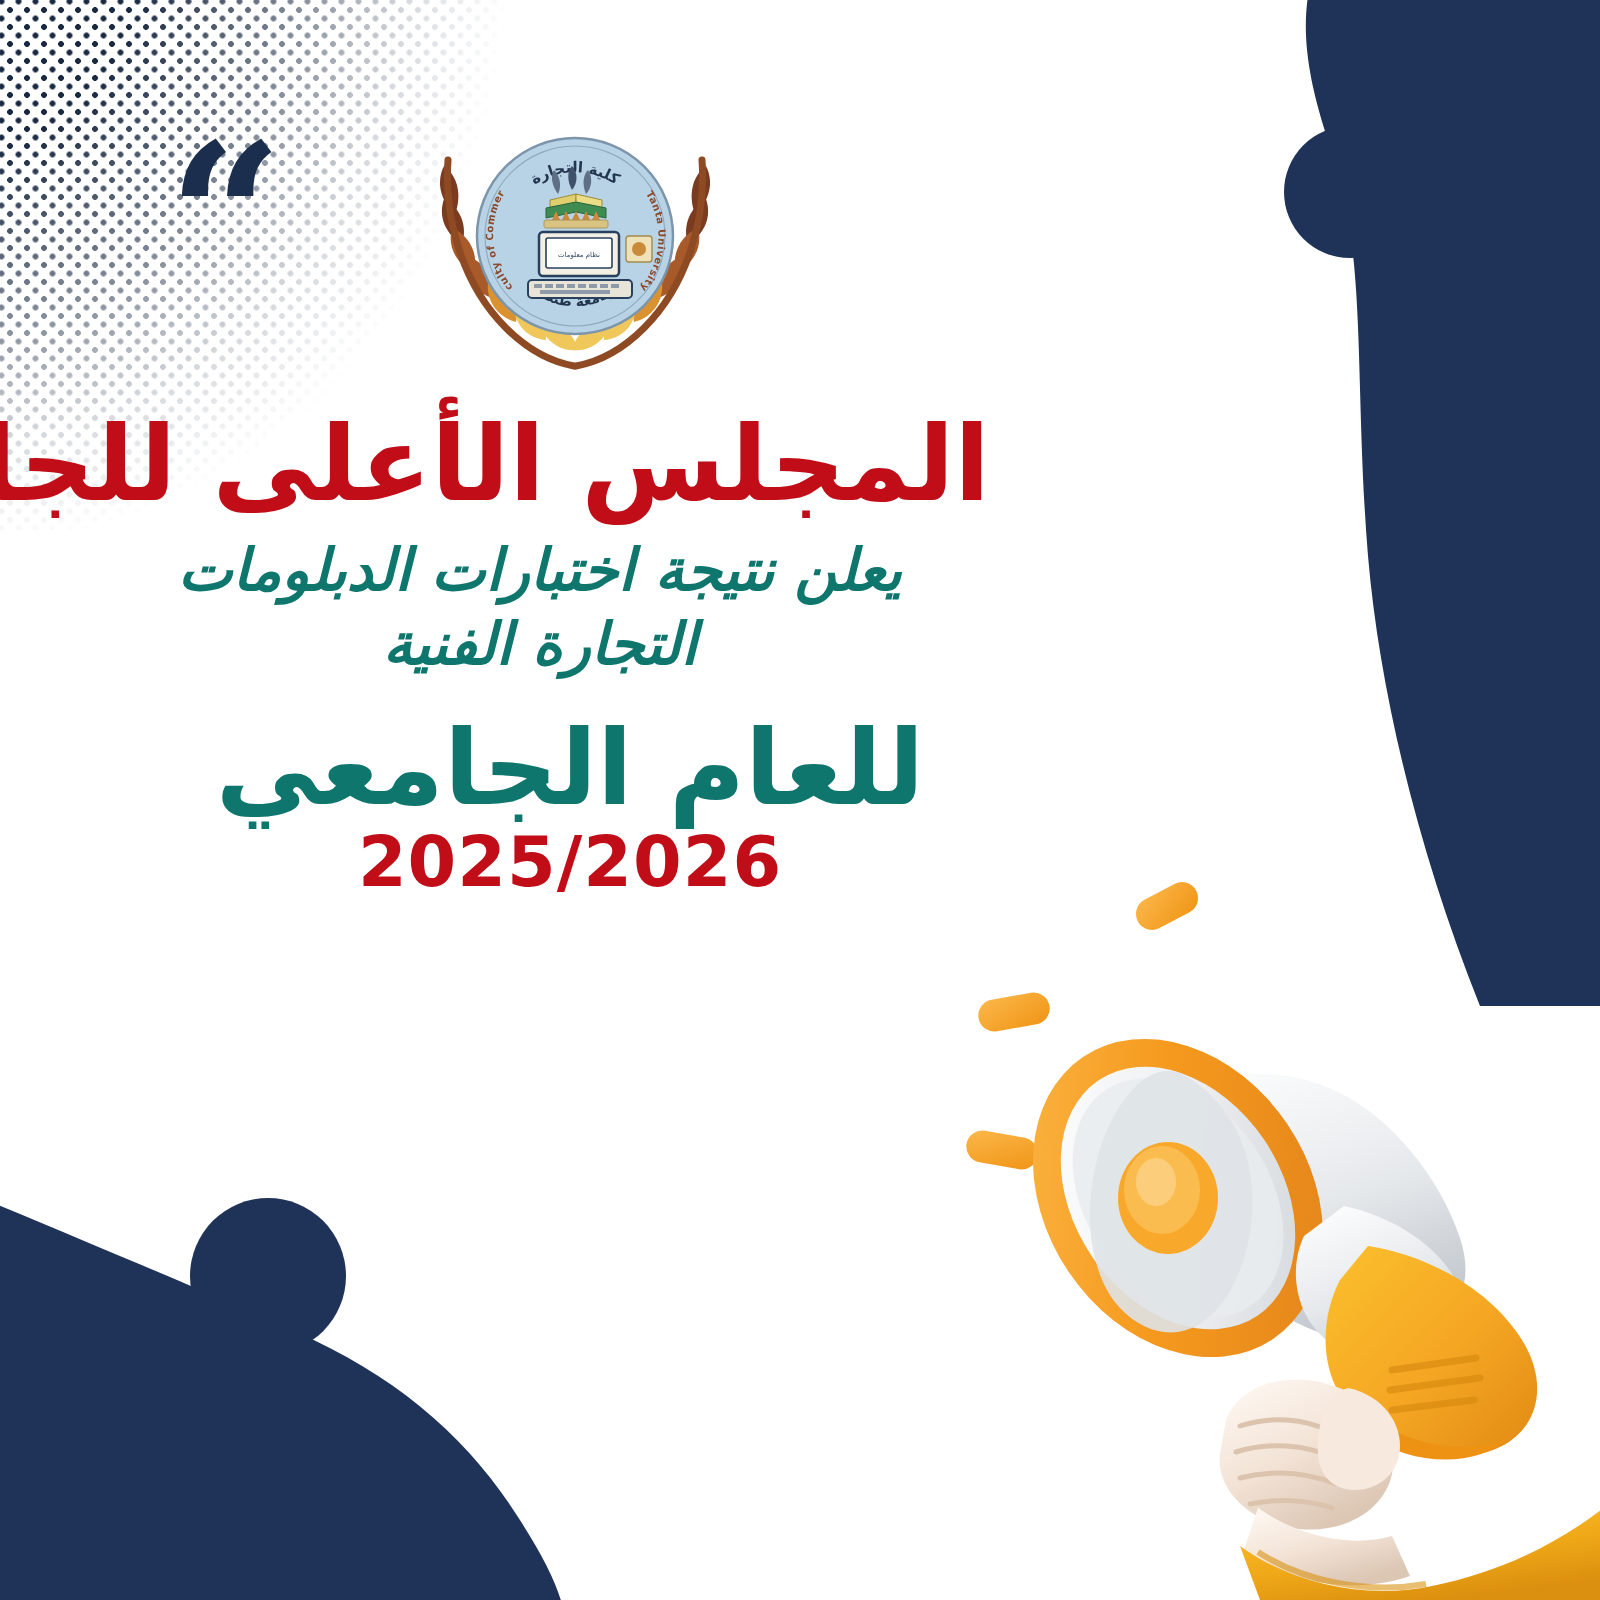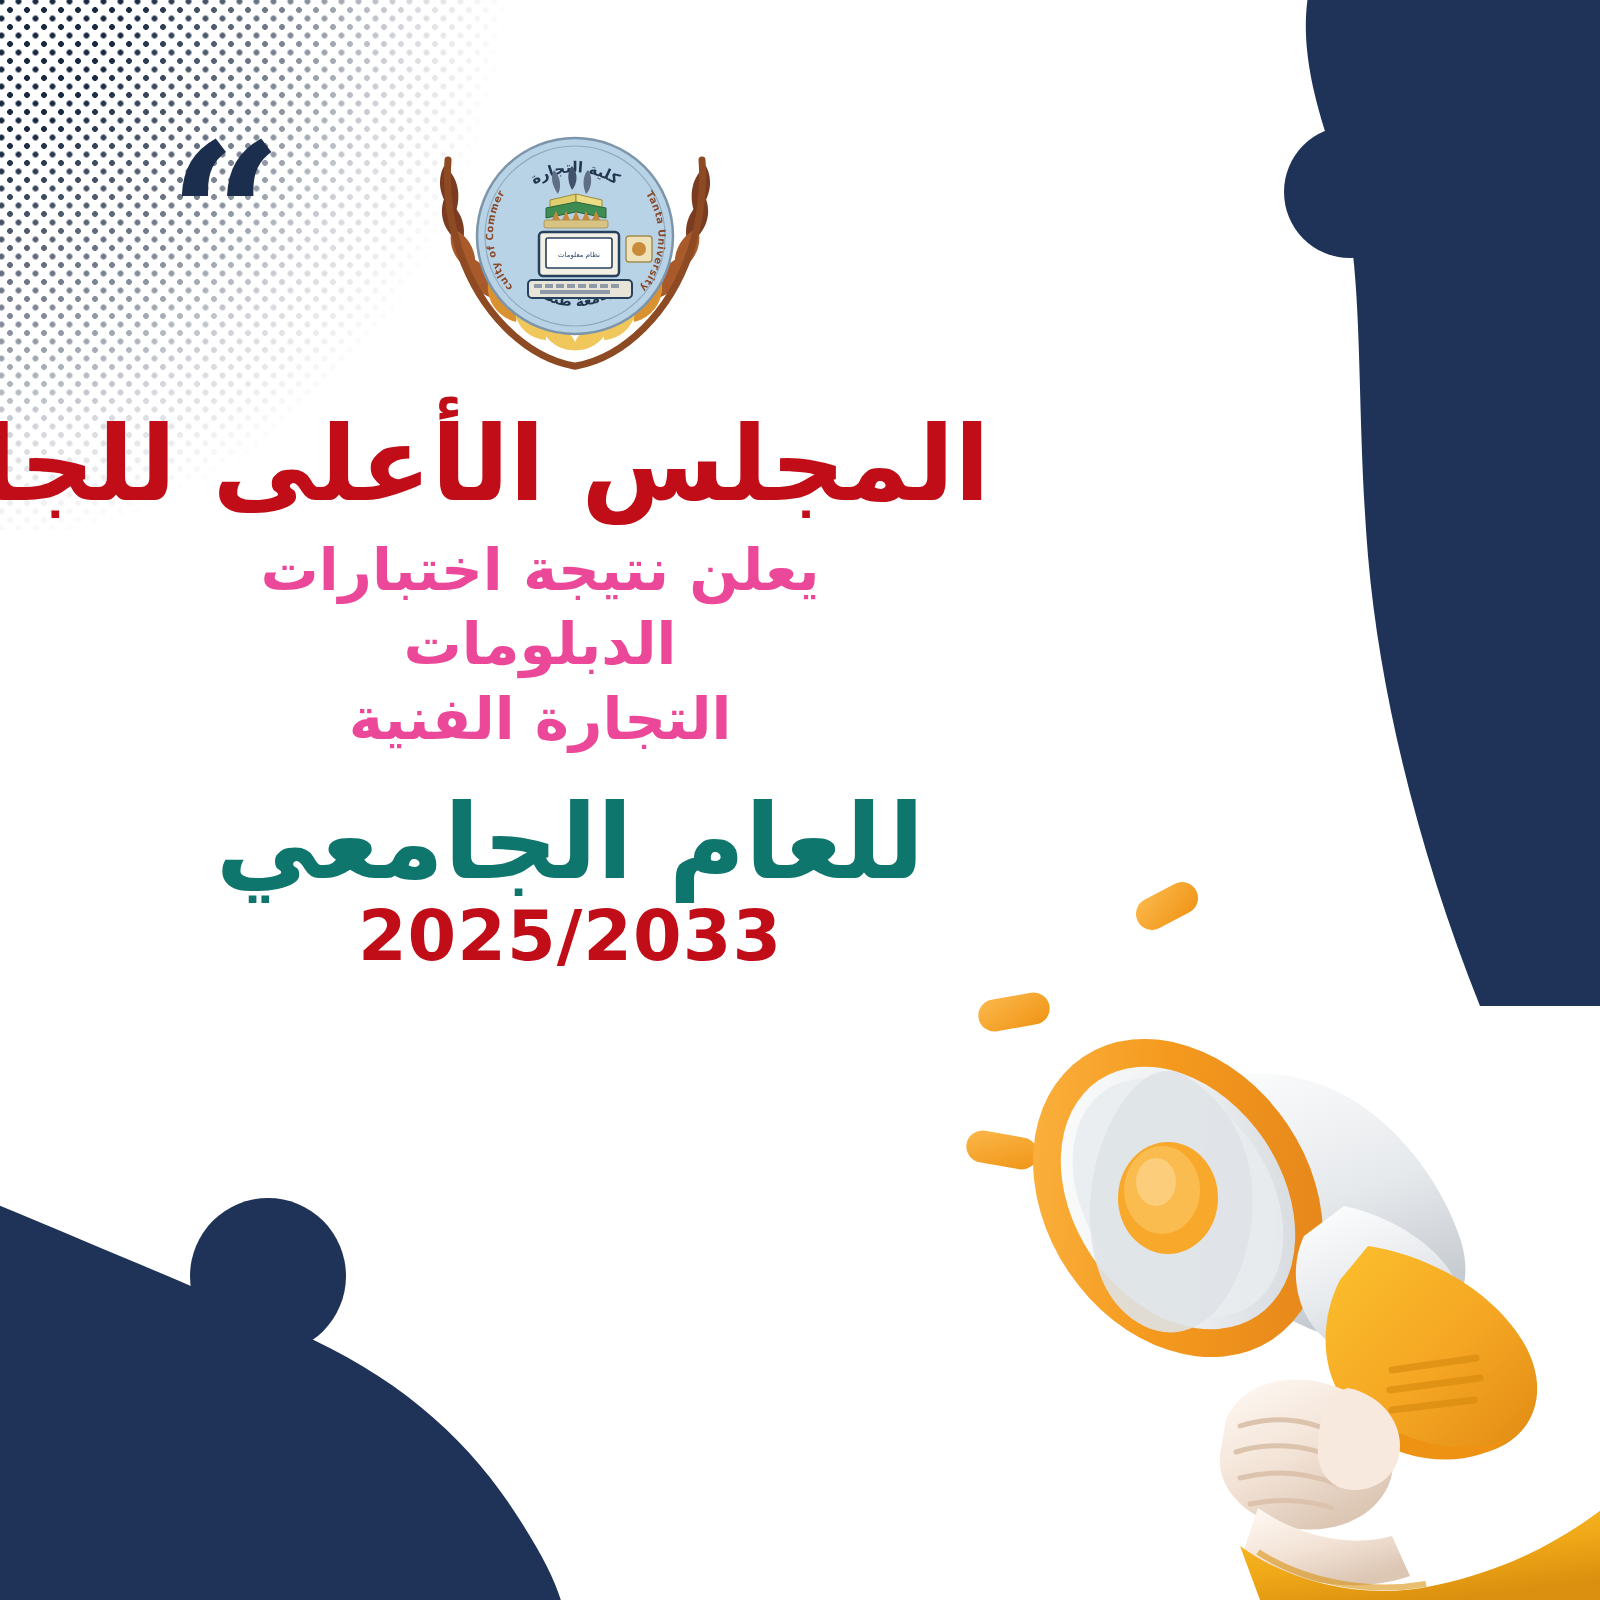--- a/index.html
+++ b/index.html
@@ -68,26 +68,27 @@
   .t-main {
     color: #c00d18;
     font-size: 104px;
     line-height: 1.05;
     font-weight: 700;
     letter-spacing: -1px;
     white-space: nowrap;
     margin: 0 0 14px 0;
   }
   .t-sub {
-    color: #ec4899;
+    color: #0f766e;
     font-size: 58px;
     line-height: 1.28;
     font-weight: 700;
     margin: 0 0 32px 0;
     padding: 0 30px;
+    font-style: italic;
   }
   .t-year-line {
     color: #0f766e;
     font-size: 104px;
     line-height: 1.05;
     font-weight: 700;
     white-space: nowrap;
     margin: 0 0 4px 0;
     padding-left: 60px;
   }
@@ -252,21 +253,21 @@
     </g>
   </svg>
 
   <div id="text-block">
     <p class="t-main">المجلس الأعلى للجامعات</p>
     <p class="t-sub">
       <span>يعلن نتيجة اختبارات الدبلومات</span><br>
       <span>التجارة الفنية</span>
     </p>
     <p class="t-year-line">للعام الجامعي</p>
-    <p class="t-year-num">2025/2033</p>
+    <p class="t-year-num">2025/2026</p>
   </div>
 
   <svg id="megaphone" viewBox="0 0 680 740">
     <defs>
       <linearGradient id="gConeBody" x1="0" y1="0" x2="1" y2="1">
         <stop offset="0%" stop-color="#ffffff"></stop>
         <stop offset="55%" stop-color="#eceef0"></stop>
         <stop offset="100%" stop-color="#cfd3d8"></stop>
       </linearGradient>
       <linearGradient id="gRim" x1="0" y1="0" x2="1" y2="1">

